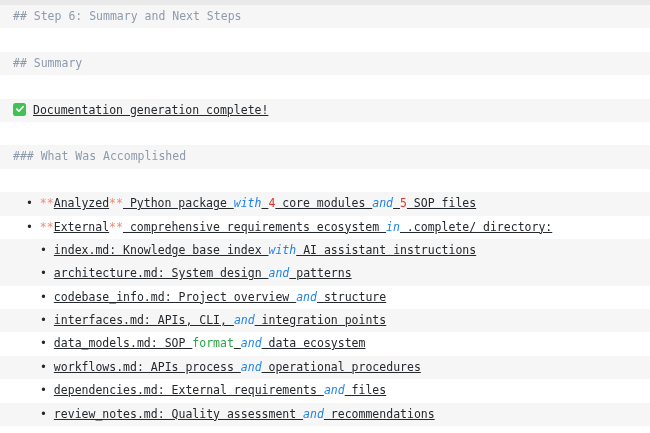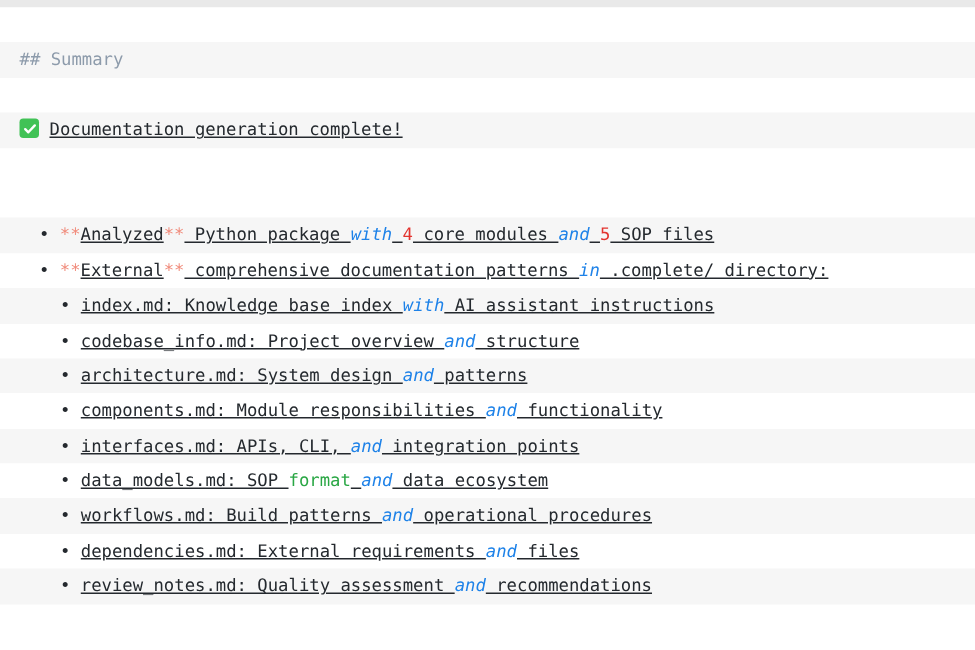--- a/index.html
+++ b/index.html
@@ -73,33 +73,34 @@
     left: 1.5px;
     top: 1.5px;
   }
 </style>
 </head>
 <body>
 
 <div id="terminal">
   <div class="top-band"></div>
   <div id="lines-root">
+      <div class="line stripe-b"><span><span class="heading">## Step 6: Summary and Next Steps</span></span></div>
       <div class="line stripe-a"><span></span></div>
       <div class="line stripe-b"><span><span class="heading">## Summary</span></span></div>
       <div class="line stripe-a"><span></span></div>
       <div class="line stripe-b"><span><span class="check"><svg width="10" height="10" viewBox="0 0 10 10">
               <path d="M1.8 5.1 L3.9 7.2 L8.2 2.6" stroke="#ffffff" stroke-width="1.6" fill="none" stroke-linecap="round" stroke-linejoin="round"></path>
             </svg></span><span class="plain">Documentation generation complete!</span></span></div>
       <div class="line stripe-a"><span></span></div>
+      <div class="line stripe-b"><span><span class="heading">### What Was Accomplished</span></span></div>
       <div class="line stripe-a"><span></span></div>
       <div class="line stripe-b"><span class="bullet-l1"><span class="dot">• </span><span class="em">**</span><span class="plain">Analyzed</span><span class="em">**</span><span class="plain"> Python package </span><span class="kw">with</span><span class="plain"> </span><span class="num">4</span><span class="plain"> core modules </span><span class="kw">and</span><span class="plain"> </span><span class="num">5</span><span class="plain"> SOP files</span></span></div>
-      <div class="line stripe-a"><span class="bullet-l1"><span class="dot">• </span><span class="em">**</span><span class="plain">External</span><span class="em">**</span><span class="plain"> comprehensive documentation patterns </span><span class="kw">in</span><span class="plain"> .complete/ directory:</span></span></div>
+      <div class="line stripe-a"><span class="bullet-l1"><span class="dot">• </span><span class="em">**</span><span class="plain">External</span><span class="em">**</span><span class="plain"> comprehensive requirements ecosystem </span><span class="kw">in</span><span class="plain"> .complete/ directory:</span></span></div>
       <div class="line stripe-b"><span class="bullet-l2"><span class="dot">• </span><span class="plain">index.md: Knowledge base index </span><span class="kw">with</span><span class="plain"> AI assistant instructions</span></span></div>
+      <div class="line stripe-b"><span class="bullet-l2"><span class="dot">• </span><span class="plain">architecture.md: System design </span><span class="kw">and</span><span class="plain"> patterns</span></span></div>
       <div class="line stripe-a"><span class="bullet-l2"><span class="dot">• </span><span class="plain">codebase_info.md: Project overview </span><span class="kw">and</span><span class="plain"> structure</span></span></div>
-      <div class="line stripe-b"><span class="bullet-l2"><span class="dot">• </span><span class="plain">architecture.md: System design </span><span class="kw">and</span><span class="plain"> patterns</span></span></div>
-      <div class="line stripe-a"><span class="bullet-l2"><span class="dot">• </span><span class="plain">components.md: Module responsibilities </span><span class="kw">and</span><span class="plain"> functionality</span></span></div>
       <div class="line stripe-b"><span class="bullet-l2"><span class="dot">• </span><span class="plain">interfaces.md: APIs, CLI, </span><span class="kw">and</span><span class="plain"> integration points</span></span></div>
       <div class="line stripe-a"><span class="bullet-l2"><span class="dot">• </span><span class="plain">data_models.md: SOP </span><span class="str">format</span><span class="plain"> </span><span class="kw">and</span><span class="plain"> data ecosystem</span></span></div>
-      <div class="line stripe-b"><span class="bullet-l2"><span class="dot">• </span><span class="plain">workflows.md: Build patterns </span><span class="kw">and</span><span class="plain"> operational procedures</span></span></div>
+      <div class="line stripe-b"><span class="bullet-l2"><span class="dot">• </span><span class="plain">workflows.md: APIs process </span><span class="kw">and</span><span class="plain"> operational procedures</span></span></div>
       <div class="line stripe-a"><span class="bullet-l2"><span class="dot">• </span><span class="plain">dependencies.md: External requirements </span><span class="kw">and</span><span class="plain"> files</span></span></div>
       <div class="line stripe-b"><span class="bullet-l2"><span class="dot">• </span><span class="plain">review_notes.md: Quality assessment </span><span class="kw">and</span><span class="plain"> recommendations</span></span></div>
     </div>
 </div>
 
 </body></html>

